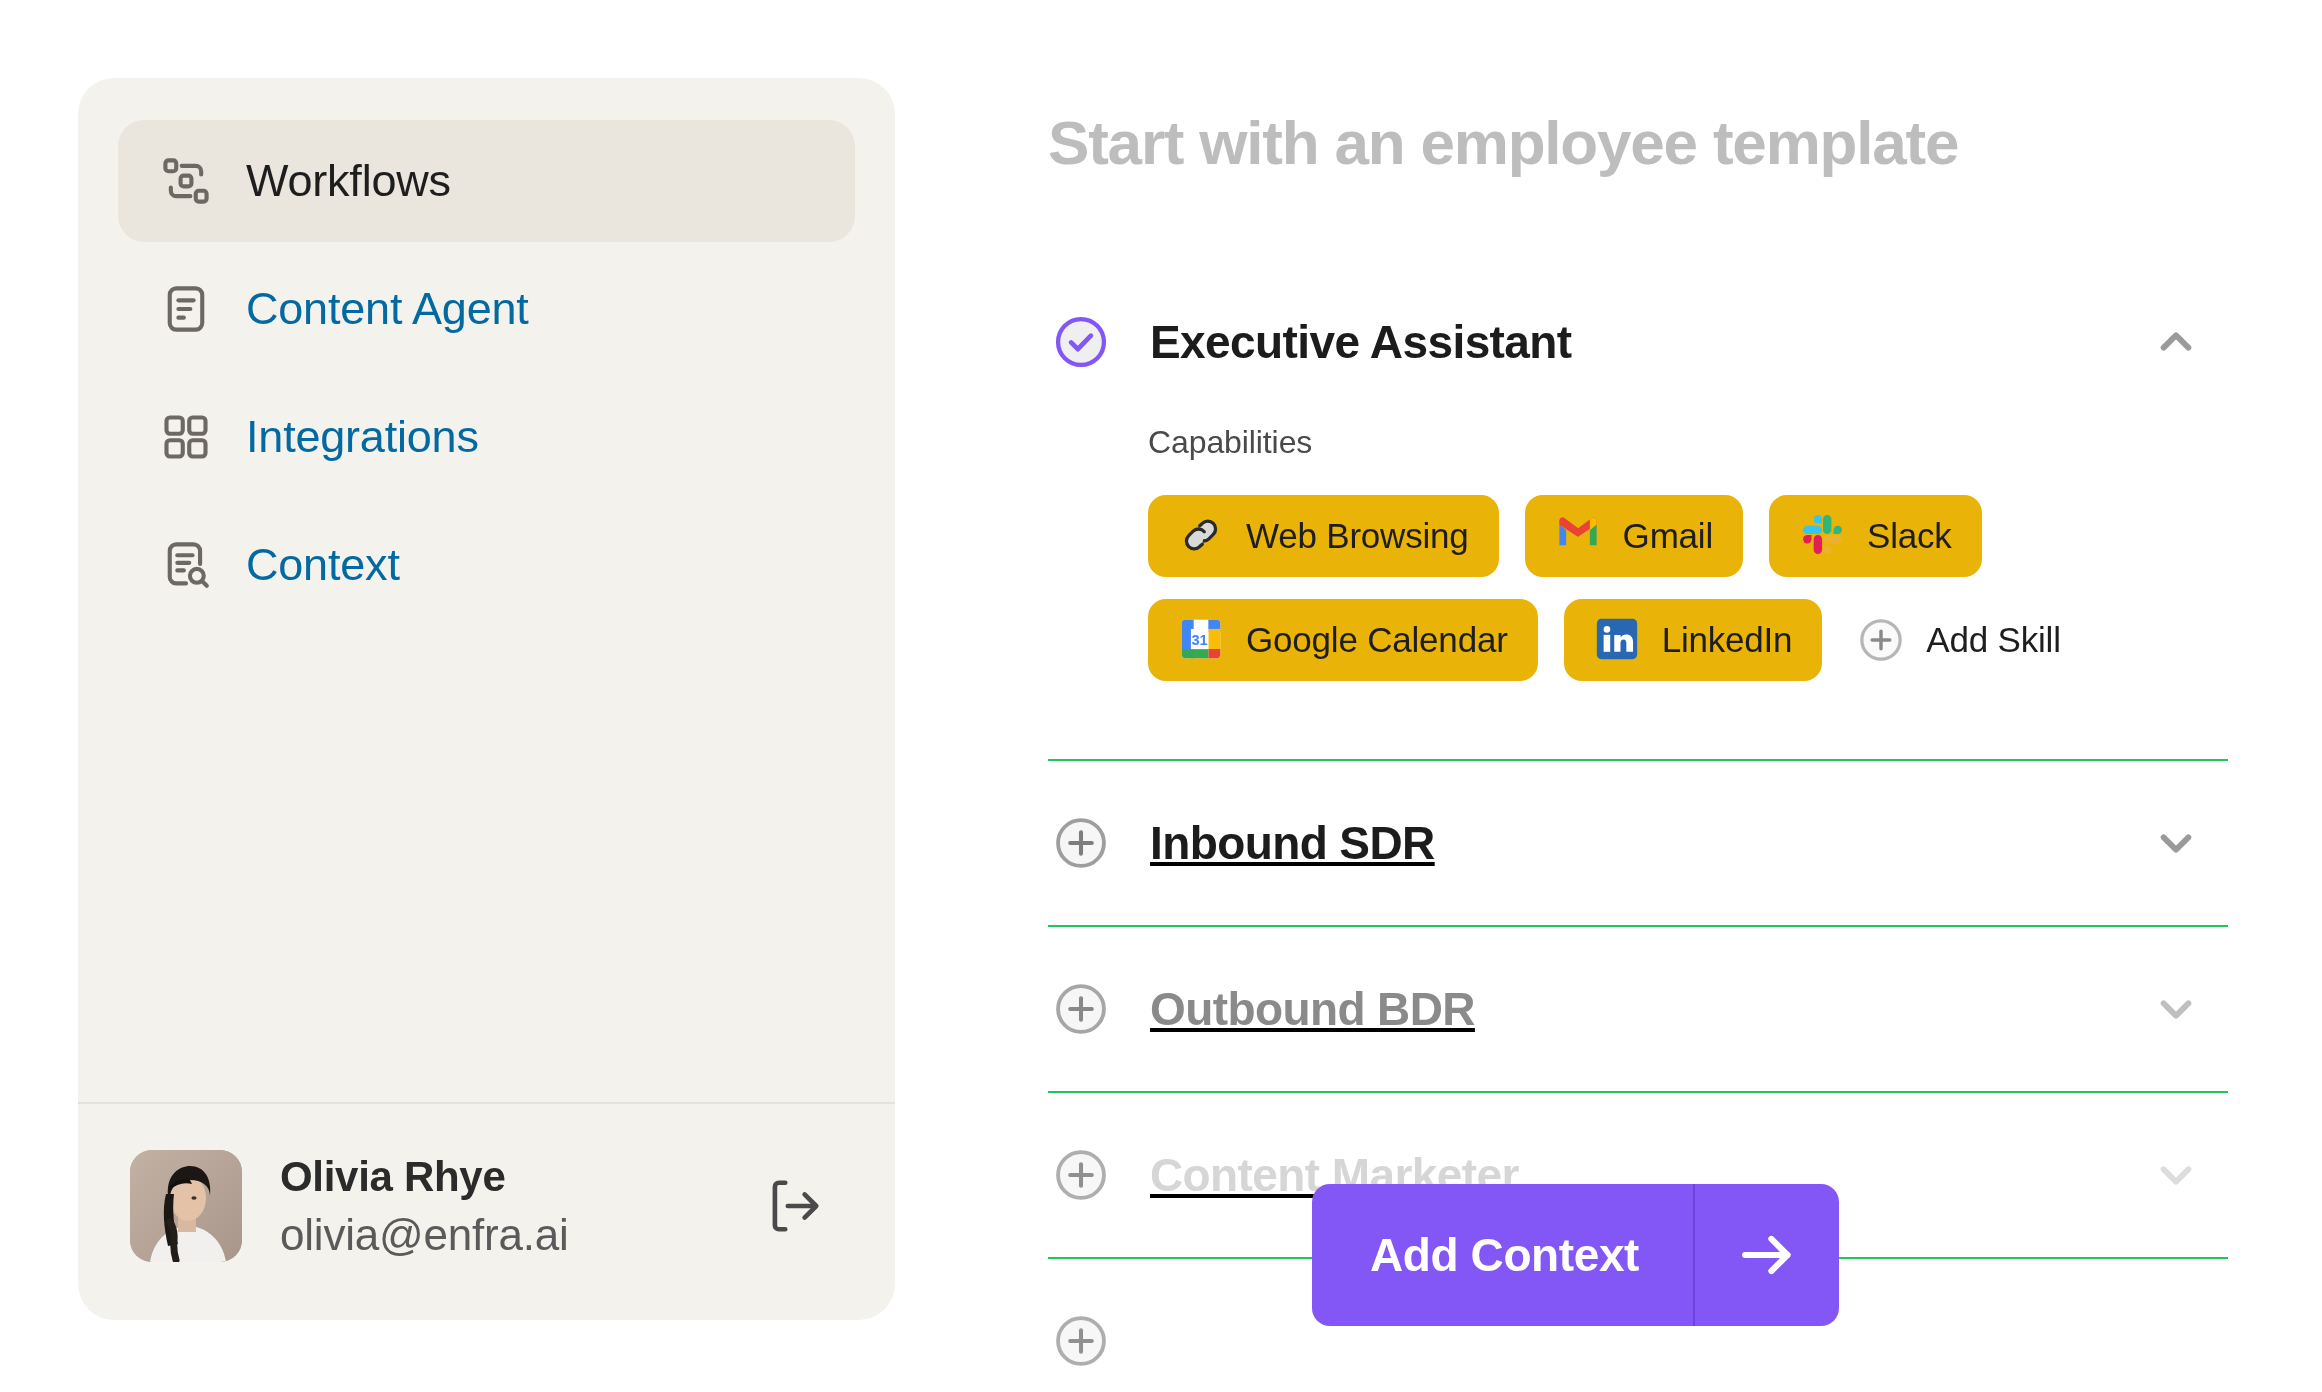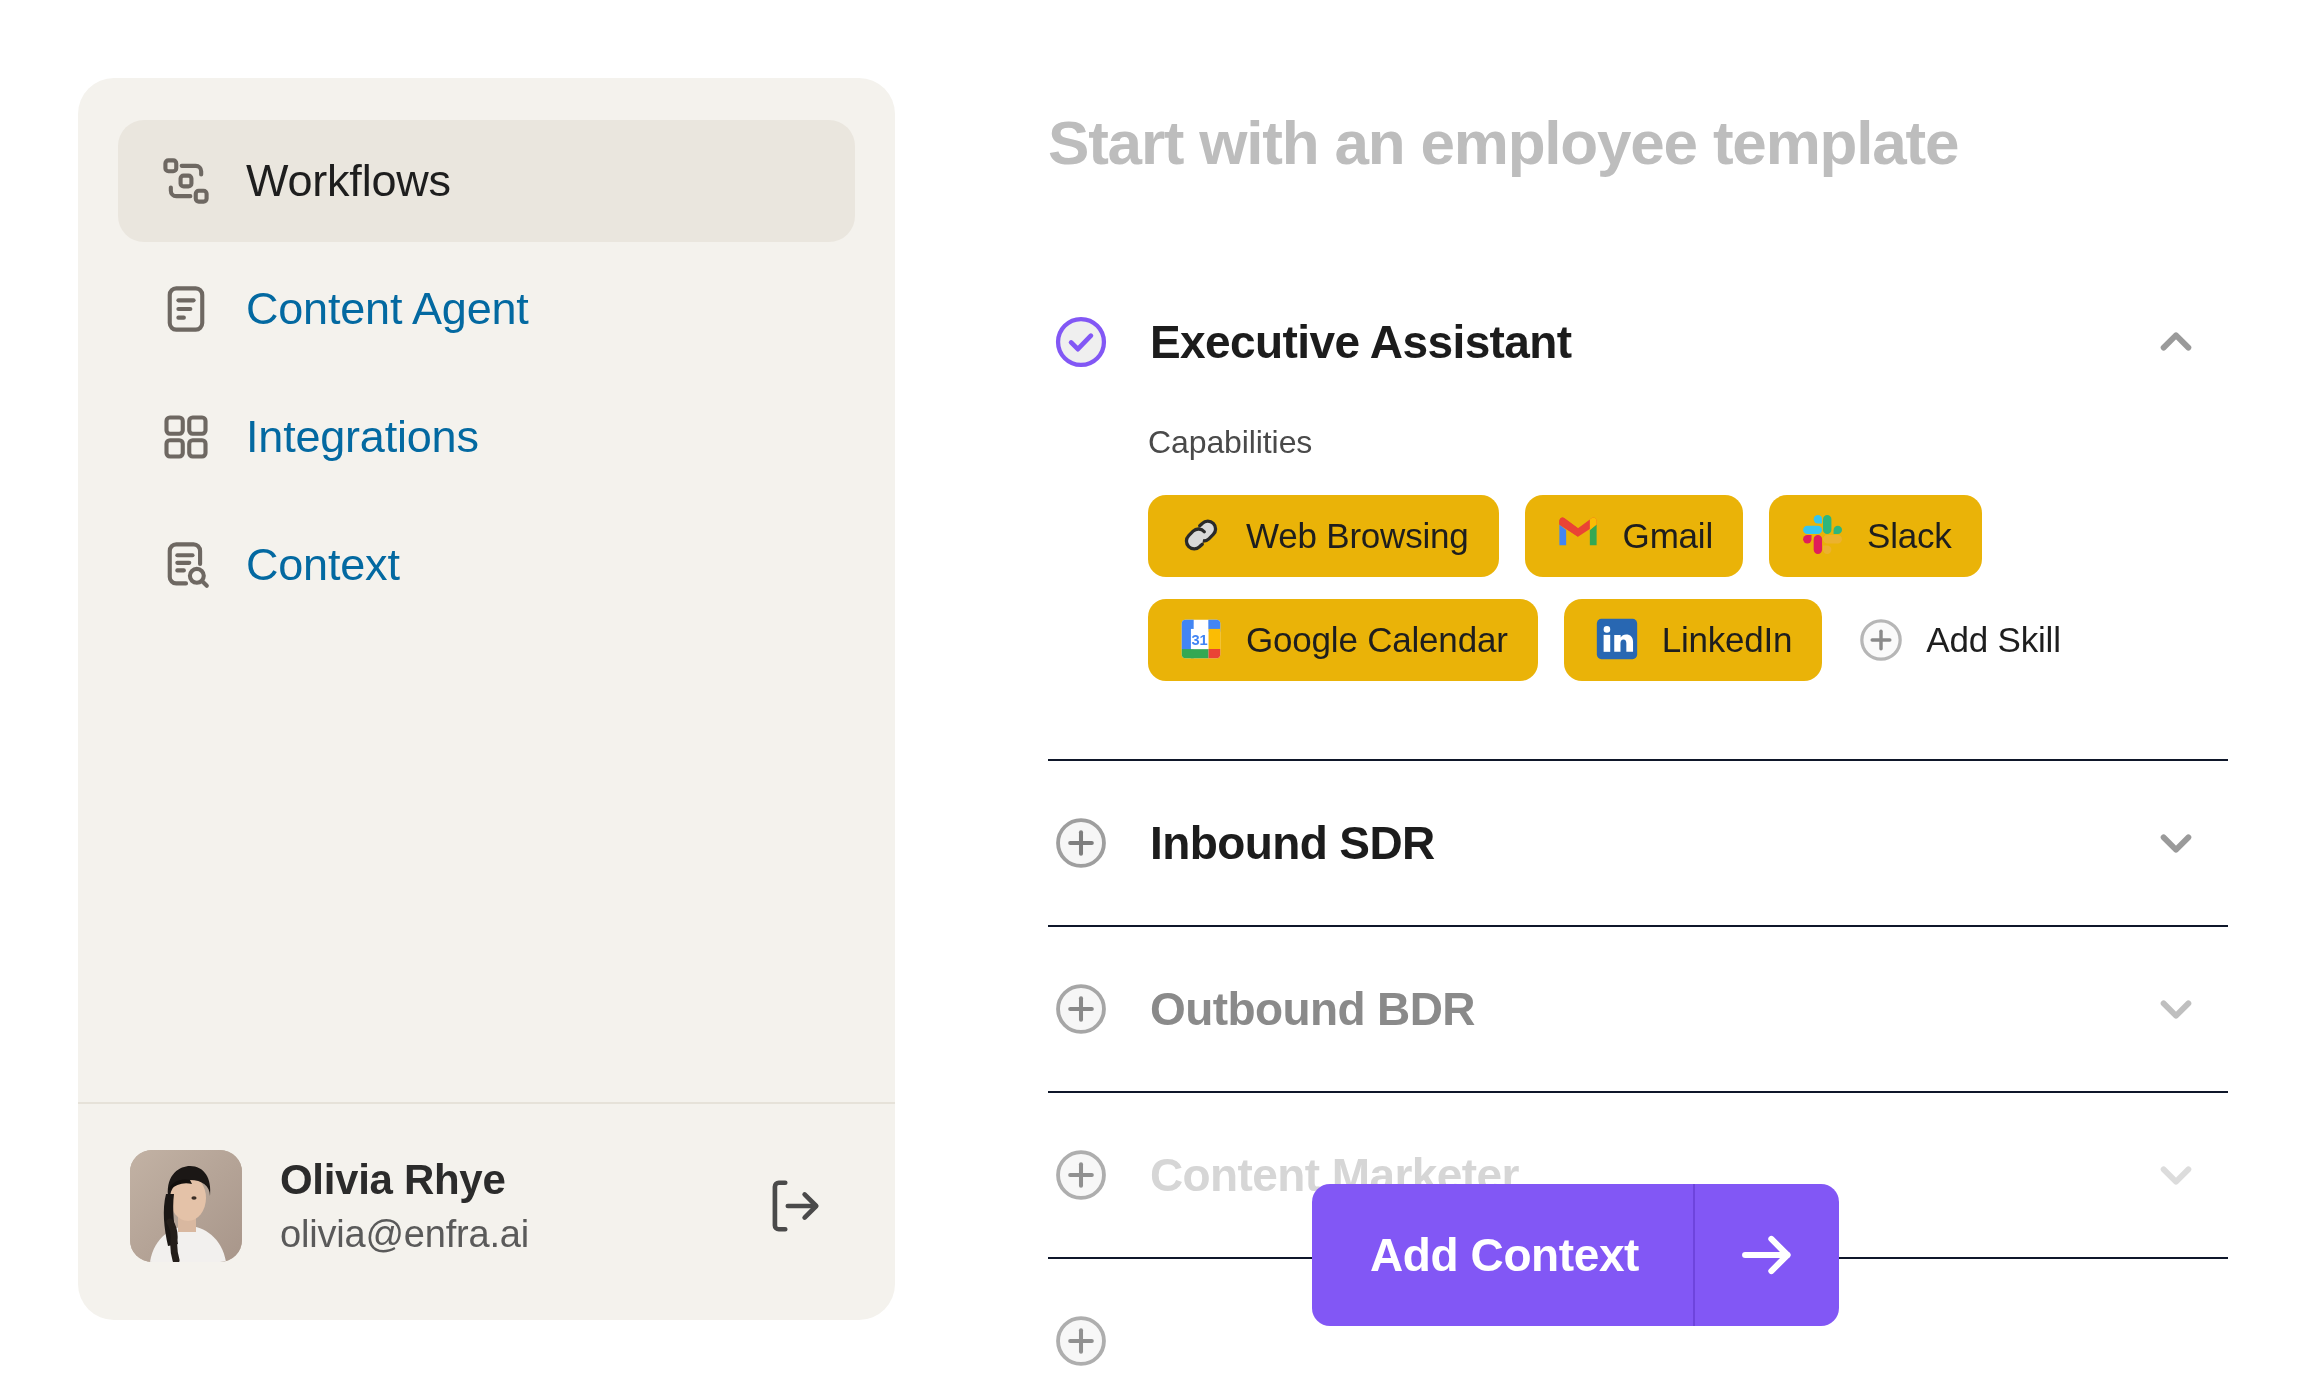--- a/index.html
+++ b/index.html
@@ -85,21 +85,21 @@
     flex: 0 0 112px;
     border-radius: 22px;
     overflow: hidden;
     background: #B9A898;
     position: relative;
   }
   .avatar svg { display: block; width: 112px; height: 112px; }
 
   .user-meta { display: flex; flex-direction: column; gap: 1px; flex: 1 1 auto; }
   .user-name { font-size: 42px; font-weight: bold; color: #2B2B2B; letter-spacing: -0.3px; }
-  .user-email { font-size: 38px; color: #5A5A5A; letter-spacing: -0.2px; margin-top: 8px; }
+  .user-email { font-size: 44px; color: #5A5A5A; letter-spacing: -0.2px; margin-top: 8px; }
 
   .logout-btn {
     width: 64px; height: 64px;
     display: flex; align-items: center; justify-content: center;
     cursor: pointer;
     flex: 0 0 64px;
     margin-right: 18px;
   }
 
   
@@ -115,21 +115,21 @@
     color: #BDBDBD;
     letter-spacing: -1.2px;
     line-height: 1;
     padding-top: 34px;
     white-space: nowrap;
   }
 
   .template-list { margin-top: 86px; }
 
   .template-row { position: relative; }
-  .template-row + .template-row { border-top: 2px solid #0f172a; }
+  .template-row + .template-row { border-top: 2px solid #22c55e; text-decoration: underline; }
 
   .row-head {
     display: flex;
     align-items: center;
     height: 164px;
     cursor: pointer;
   }
 
   .row-marker {
     width: 54px; height: 54px;

